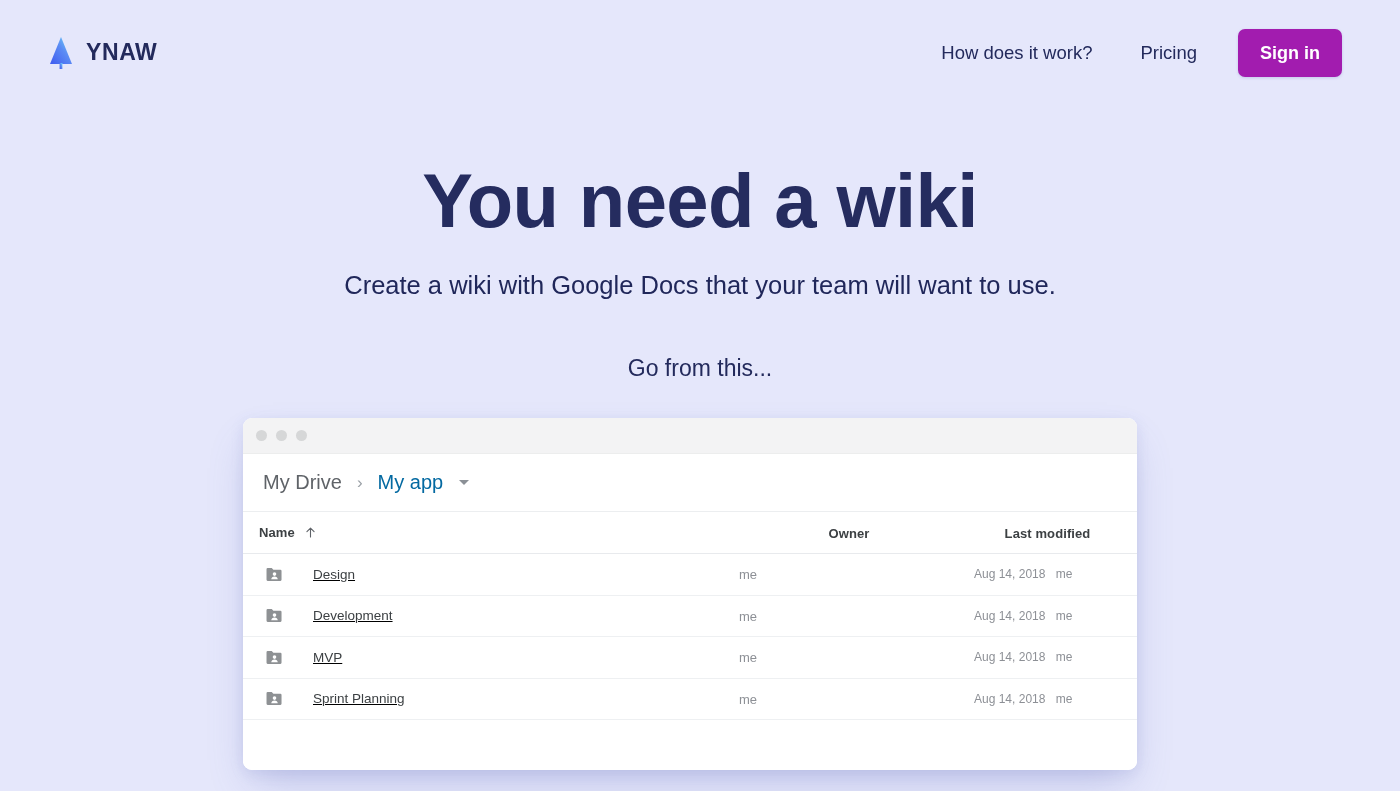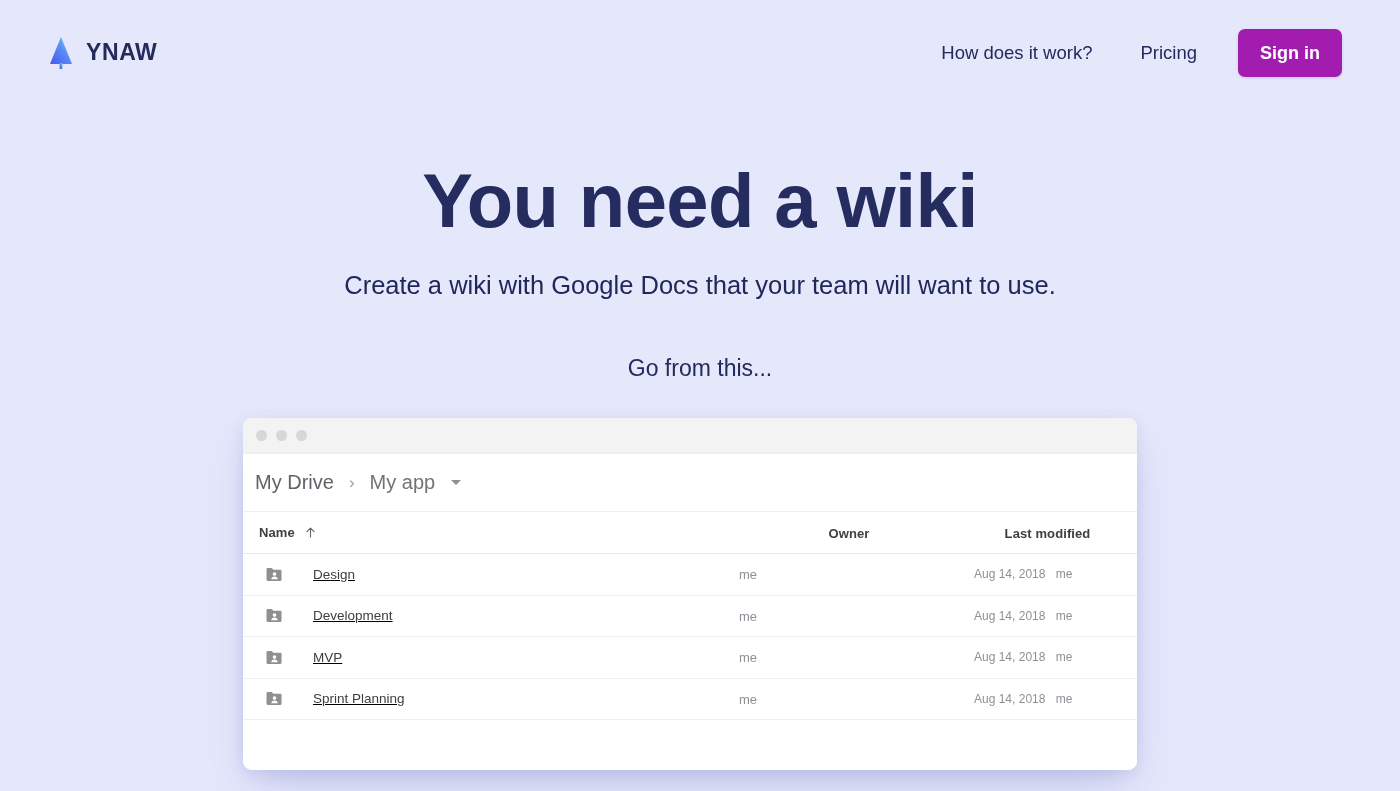--- a/index.html
+++ b/index.html
@@ -144,34 +144,34 @@
     width: 11px;
     height: 11px;
     border-radius: 50%;
     background: #d6d7d8;
     display: block;
   }
   .breadcrumb {
     height: 57px;
     display: flex;
     align-items: center;
-    padding-left: 8px;
+    padding-left: 16px;
     gap: 0;
     font-family: "Liberation Sans", sans-serif;
     border-bottom: 1px solid #eceef0;
   }
   .crumb {
     font-size: 20px;
     color: #5f6368;
     padding: 2px 4px;
     border-radius: 3px;
     cursor: pointer;
     white-space: nowrap;
   }
-  .crumb.current { color: #737373; }
+  .crumb.current { color: #0369a1; }
   .crumb-sep {
     font-size: 17px;
     color: #9aa0a6;
     margin: 0 11px;
     line-height: 1;
   }
   .crumb-caret {
     margin-left: 12px;
     width: 0;
     height: 0;

